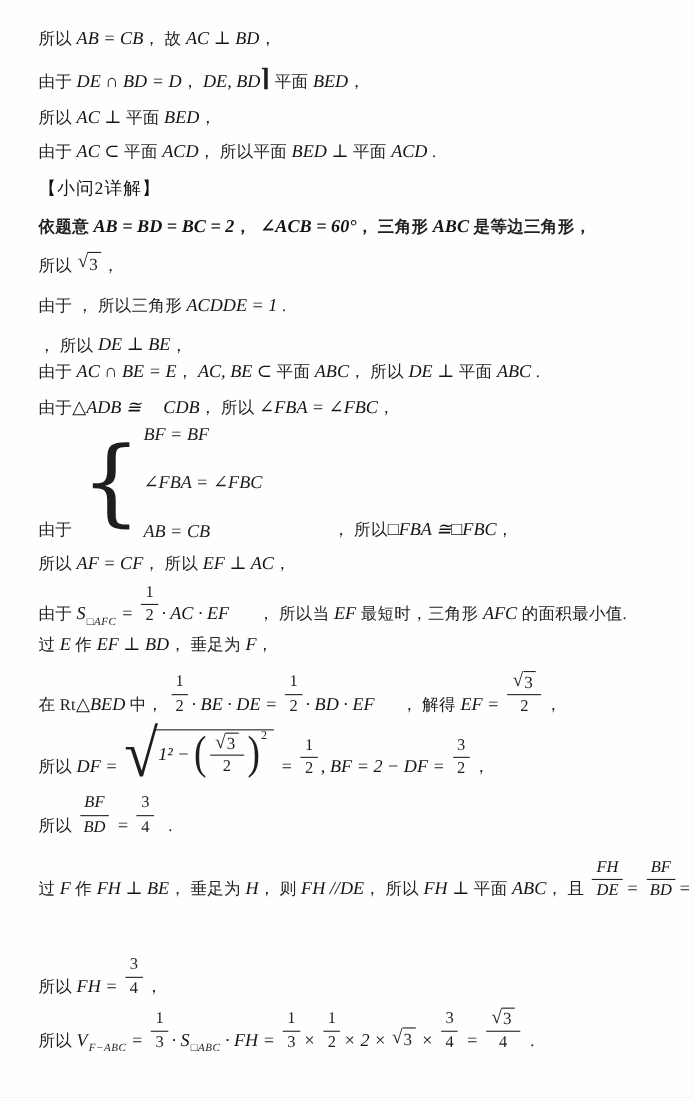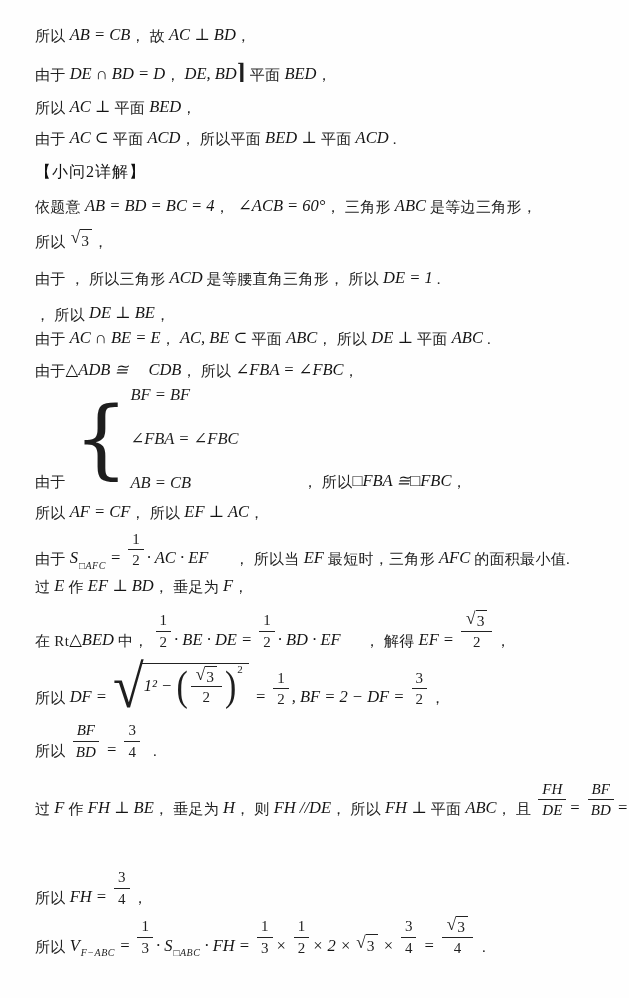--- a/index.html
+++ b/index.html
@@ -55,23 +55,23 @@
 </head>
 <body>
 
 <div class="page">
   <div id="content">
       <div class="line" style="margin-top: 24px;"><span class="cn">所以 </span><span class="m">AB = CB</span><span class="cn">， 故 </span><span class="m">AC ⊥ BD</span><span class="cn">，</span></div>
       <div class="line" style="margin-top: 13px;"><span class="cn">由于 </span><span class="m">DE ∩ BD = D</span><span class="cn">， </span><span class="m">DE, BD</span><span class="sym">⌉</span><span class="cn"> 平面 </span><span class="m">BED</span><span class="cn">，</span></div>
       <div class="line" style="margin-top: 11px;"><span class="cn">所以 </span><span class="m">AC ⊥ </span><span class="cn">平面 </span><span class="m">BED</span><span class="cn">，</span></div>
       <div class="line" style="margin-top: 9px;"><span class="cn">由于 </span><span class="m">AC ⊂ </span><span class="cn">平面 </span><span class="m">ACD</span><span class="cn">， 所以平面 </span><span class="m">BED ⊥ </span><span class="cn">平面 </span><span class="m">ACD</span><span class="cn"> .</span></div>
       <div class="line" style="margin-top: 12px;"><span class="cnb">【小问2详解】</span></div>
-      <div class="line" style="margin-top: 12px;"><span class="cn">依题意 </span><span class="m">AB = BD = BC = 4</span><span class="cn">，  </span><span class="m">∠ACB = 60°</span><span class="cn">， 三角形 </span><span class="m">ABC</span><span class="cn"> 是等边三角形，</span></div>
+      <div class="line" style="margin-top: 12px; font-weight: bold;"><span class="cn">依题意 </span><span class="m">AB = BD = BC = 2</span><span class="cn">，  </span><span class="m">∠ACB = 60°</span><span class="cn">， 三角形 </span><span class="m">ABC</span><span class="cn"> 是等边三角形，</span></div>
       <div class="line" style="margin-top: 12px;"><span class="cn">所以 </span><span class="sqrt"><span class="rsign">√</span><span class="rbar">3</span></span><span class="cn">，</span></div>
-      <div class="line" style="margin-top: 15px;"><span class="cn">由于 </span><span class="cn">， 所以三角形 </span><span class="m">ACD</span><span class="cn"> 是等腰直角三角形， 所以 </span><span class="m">DE = 1</span><span class="cn"> .</span></div>
+      <div class="line" style="margin-top: 15px;"><span class="cn">由于 </span><span class="cn">， 所以三角形 </span><span class="m">ACD</span><span class="m">DE = 1</span><span class="cn"> .</span></div>
       <div class="line" style="margin-top: 13px;"><span class="cn">， 所以 </span><span class="m">DE ⊥ BE</span><span class="cn">，</span></div>
       <div class="line" style="margin-top: 2px;"><span class="cn">由于 </span><span class="m">AC ∩ BE = E</span><span class="cn">， </span><span class="m">AC, BE ⊂ </span><span class="cn">平面 </span><span class="m">ABC</span><span class="cn">， 所以 </span><span class="m">DE ⊥ </span><span class="cn">平面 </span><span class="m">ABC</span><span class="cn"> .</span></div>
       <div class="line" style="margin-top: 10px;"><span class="cn">由于</span><span class="m">△ADB ≅ </span><span class="gap" style="width: 16px;"></span><span class="m">CDB</span><span class="cn">， 所以 </span><span class="m">∠FBA = ∠FBC</span><span class="cn">，</span></div>
       <div class="line" style="margin-top: 4px;"><span class="cn">由于 </span><span class="bracewrap"><span class="bracesym">{</span><span class="bracerows"><span class="browrow">BF = BF</span><span class="browrow">∠FBA = ∠FBC</span><span class="browrow">AB = CB</span></span></span><span class="gap" style="width: 60px;"></span><span class="cn">， 所以</span><span class="m">□FBA ≅□FBC</span><span class="cn">，</span></div>
       <div class="line" style="margin-top: 8px;"><span class="cn">所以 </span><span class="m">AF = CF</span><span class="cn">， 所以 </span><span class="m">EF ⊥ AC</span><span class="cn">，</span></div>
       <div class="line" style="margin-top: 8px;"><span class="cn">由于 </span><span class="msub"><span class="m">S</span><span class="subt">□AFC</span></span><span class="m"> = </span><span class="frac"><span class="num"><span class="fs">1</span></span><span class="den"><span class="fs">2</span></span></span><span class="m">· AC · EF</span><span class="gap" style="width: 26px;"></span><span class="cn">， 所以当 </span><span class="m">EF</span><span class="cn"> 最短时，三角形 </span><span class="m">AFC</span><span class="cn"> 的面积最小值.</span></div>
       <div class="line" style="margin-top: 6px;"><span class="cn">过 </span><span class="m">E</span><span class="cn"> 作 </span><span class="m">EF ⊥ BD</span><span class="cn">， 垂足为 </span><span class="m">F</span><span class="cn">，</span></div>
       <div class="line" style="margin-top: 12px;"><span class="cn">在 Rt</span><span class="m">△BED</span><span class="cn"> 中， </span><span class="frac"><span class="num"><span class="fs">1</span></span><span class="den"><span class="fs">2</span></span></span><span class="m">· BE · DE = </span><span class="frac"><span class="num"><span class="fs">1</span></span><span class="den"><span class="fs">2</span></span></span><span class="m">· BD · EF</span><span class="gap" style="width: 24px;"></span><span class="cn">， 解得 </span><span class="m">EF = </span><span class="frac"><span class="num"><span class="sqrt"><span class="rsign">√</span><span class="rbar">3</span></span></span><span class="den"><span class="fs">2</span></span></span><span class="cn">，</span></div>
       <div class="line" style="margin-top: 10px;"><span class="cn">所以 </span><span class="m">DF = </span><span class="bigsqrt"><span class="bigradsign">√</span><span class="bigsqrtct"><span class="m">1² − </span><span class="bigparen"><span class="stretchp">(</span><span style="display: inline-flex; align-items: center;"><span class="frac"><span class="num"><span class="sqrt"><span class="rsign">√</span><span class="rbar">3</span></span></span><span class="den"><span class="fs">2</span></span></span></span><span class="stretchp">)</span><span class="bpsup">2</span></span></span></span><span class="m"> = </span><span class="frac"><span class="num"><span class="fs">1</span></span><span class="den"><span class="fs">2</span></span></span><span class="m">, BF = 2 − DF = </span><span class="frac"><span class="num"><span class="fs">3</span></span><span class="den"><span class="fs">2</span></span></span><span class="cn">，</span></div>
       <div class="line" style="margin-top: 14px;"><span class="cn">所以 </span><span class="frac"><span class="num"><span class="m fs">BF</span></span><span class="den"><span class="m fs">BD</span></span></span><span class="m"> = </span><span class="frac"><span class="num"><span class="fs">3</span></span><span class="den"><span class="fs">4</span></span></span><span class="gap" style="width: 10px;"></span><span class="cn">.</span></div>

